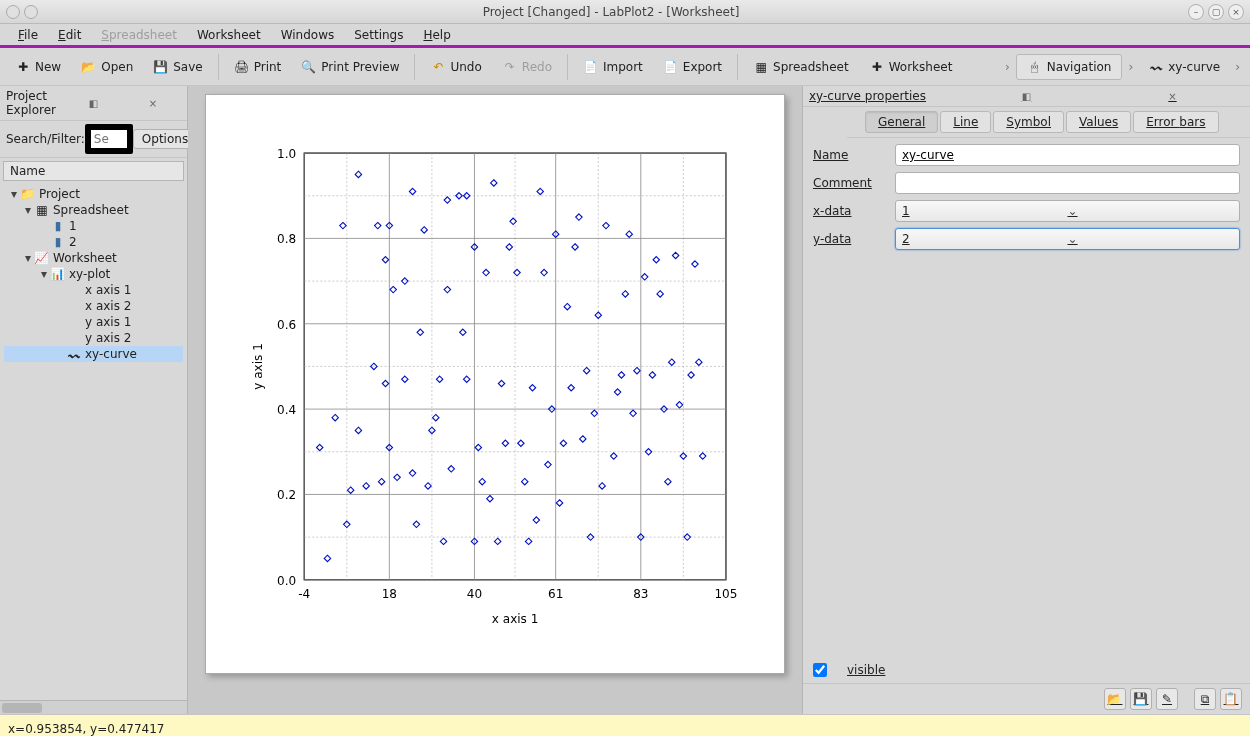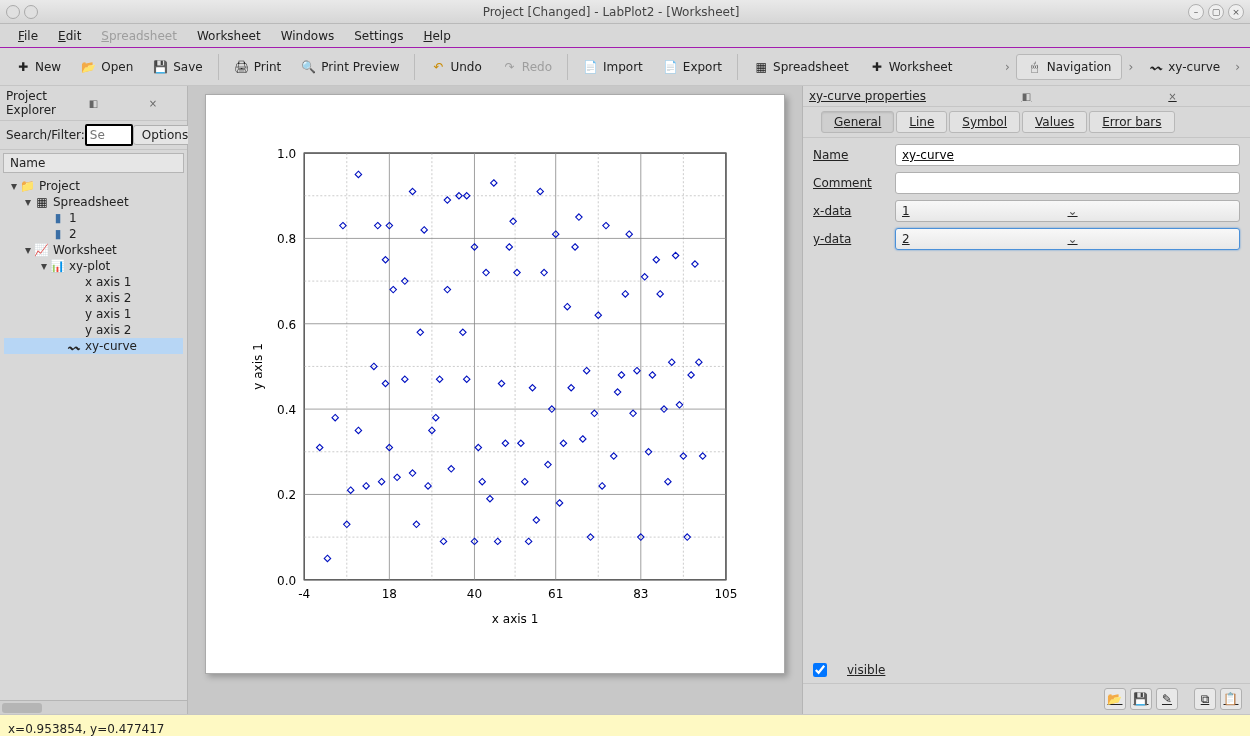--- a/index.html
+++ b/index.html
@@ -2,58 +2,58 @@
 <html><head>
 <meta charset="utf-8">
 <style>
 * { box-sizing: border-box; margin: 0; padding: 0; font-family: "DejaVu Sans", Arial, sans-serif; font-size: 12px; }
 body { background: #d8d8d8; color: #222; width: 1250px; height: 736px; overflow: hidden; display: flex; flex-direction: column; }
 .titlebar { height: 24px; background: linear-gradient(#e9e9e9,#d6d6d6); display: flex; align-items: center; padding: 0 6px; border-bottom: 1px solid #b9b9b9; }
 .titlebar .left-ico { display: flex; gap: 4px; }
 .titlebar .left-ico span { width: 14px; height: 14px; border-radius: 7px; border: 1px solid #aaa; background: #e0e0e0; }
 .titlebar .title { flex: 1; text-align: center; color: #444; }
 .titlebar .win-btn { width: 16px; height: 16px; margin-left: 4px; border: 1px solid #b0b0b0; border-radius: 8px; background: #efefef; display: flex; align-items: center; justify-content: center; font-size: 9px; color: #555; }
-.menubar { height: 24px; display: flex; align-items: center; padding: 0 8px; background: #d8d8d8; border-bottom: 1px solid #a21caf; }
+.menubar { height: 24px; display: flex; align-items: flex-end; padding: 0 8px; background: #d8d8d8; border-bottom: 3px solid #a21caf; }
 .menubar .menu-item { padding: 3px 10px; cursor: pointer; }
 .menubar .menu-item.disabled { color: #9e9e9e; }
 .menubar .underline { text-decoration: underline; }
 .toolbar { height: 38px; background: #d8d8d8; border-bottom: 1px solid #c5c5c5; display: flex; align-items: center; padding: 0 6px; gap: 2px; }
 .toolbar .tbtn { display: flex; align-items: center; gap: 4px; padding: 4px 8px; border: 1px solid transparent; border-radius: 3px; cursor: pointer; }
 .toolbar .tbtn.disabled { color: #9e9e9e; cursor: default; }
 .toolbar .sep { width: 1px; height: 26px; background: #bcbcbc; margin: 0 4px; }
 .toolbar .spacer { flex: 1; }
 .toolbar .arrow { color: #777; padding: 0 4px; }
 .toolbar .tab-btn { padding: 4px 10px; background: #e2e2e2; border: 1px solid #b8b8b8; border-radius: 3px; display: flex; align-items: center; gap: 4px; }
 .ico { width: 16px; height: 16px; display: inline-flex; align-items: center; justify-content: center; font-size: 12px; }
 .main { flex: 1; display: flex; overflow: hidden; }
 .panel-left { width: 188px; background: #d8d8d8; border-right: 1px solid #b5b5b5; display: flex; flex-direction: column; }
 .panel-title { padding: 3px 6px; background: #d8d8d8; border-bottom: 1px solid #c5c5c5; display: flex; align-items: center; }
 .panel-title span { flex: 1; }
 .panel-title .pnlbtn { width: 14px; height: 14px; display: flex; align-items: center; justify-content: center; color: #666; cursor: pointer; margin-left: 3px; font-size: 10px; }
 .search-row { display: flex; align-items: center; padding: 3px 6px; border-bottom: 1px solid #c5c5c5; }
-.search-row input { width: 48px; border: 2px solid #000000; border-radius: 2px; padding: 2px 3px; background: #fff; }
+.search-row input { width: 48px; border: 6px solid #000000; border-radius: 2px; padding: 2px 3px; background: #fff; }
 .search-row .opt-btn { border: 1px solid #b0b0b0; border-radius: 3px; padding: 2px 8px; background: #e5e5e5; cursor: pointer; }
 .tree-header { background: #e6e6e6; border: 1px solid #b5b5b5; padding: 2px 6px; margin: 3px; }
 .tree { padding: 2px 4px; flex: 1; overflow: auto; background: #d8d8d8; }
 .tree-node { display: flex; align-items: center; padding: 1px 2px; white-space: nowrap; cursor: pointer; }
 .tree-node .twisty { width: 12px; text-align: center; color: #444; }
 .tree-node .nico { width: 16px; height: 14px; margin-right: 3px; display: inline-flex; align-items: center; justify-content: center; }
 .tree-node.selected { background: #b7d6f5; }
 .indent-0 { padding-left: 4px; }
 .indent-1 { padding-left: 18px; }
 .indent-2 { padding-left: 34px; }
 .indent-3 { padding-left: 50px; }
 .tree-scroll { height: 14px; background: #d0d0d0; border-top: 1px solid #b5b5b5; position: relative; }
 .tree-scroll .thumb { position: absolute; left: 2px; top: 2px; width: 40px; height: 10px; background: #b5b5b5; border-radius: 3px; }
 .center { flex: 1; background: #c8c8c8; display: flex; align-items: flex-start; justify-content: center; padding: 8px; overflow: hidden; }
 .worksheet { width: 580px; height: 580px; background: #fff; border: 1px solid #aaa; box-shadow: 3px 3px 6px rgba(0,0,0,0.25); position: relative; padding: 30px; }
 .plot-frame { position: absolute; left: 38px; top: 38px; right: 38px; bottom: 38px; }
 .plot-inner { width: 100%; height: 100%; }
 .panel-right { width: 448px; background: #d8d8d8; border-left: 1px solid #b5b5b5; display: flex; flex-direction: column; text-decoration: underline; }
-.tabs { display: flex; gap: 2px; padding: 4px 18px; border-bottom: 1px solid #c5c5c5; }
+.tabs { display: flex; gap: 2px; padding: 4px 18px; border-bottom: 1px solid #c5c5c5; margin-left: 44px; }
 .tab { padding: 3px 12px; border: 1px solid #b8b8b8; border-radius: 3px; background: #e2e2e2; cursor: pointer; }
 .tab.active { background: #cfcfcf; box-shadow: inset 0 1px 2px rgba(0,0,0,0.1); }
 .form { padding: 6px 10px; display: flex; flex-direction: column; gap: 6px; }
 .form-row { display: flex; align-items: center; gap: 8px; }
 .form-row label { width: 74px; }
 .form-row input[type=text] { flex: 1; border: 1px solid #b0b0b0; border-radius: 3px; padding: 3px 6px; background: #fff; }
 .form-row .select { flex: 1; border: 1px solid #b0b0b0; border-radius: 3px; padding: 3px 6px; background: linear-gradient(#f8f8f8,#e8e8e8); display: flex; align-items: center; cursor: pointer; }
 .form-row .select.focus { border: 1px solid #4a90d9; box-shadow: 0 0 2px #4a90d9; }
 .form-row .select span { flex: 1; }
 .form-row .select .caret { color: #555; }

